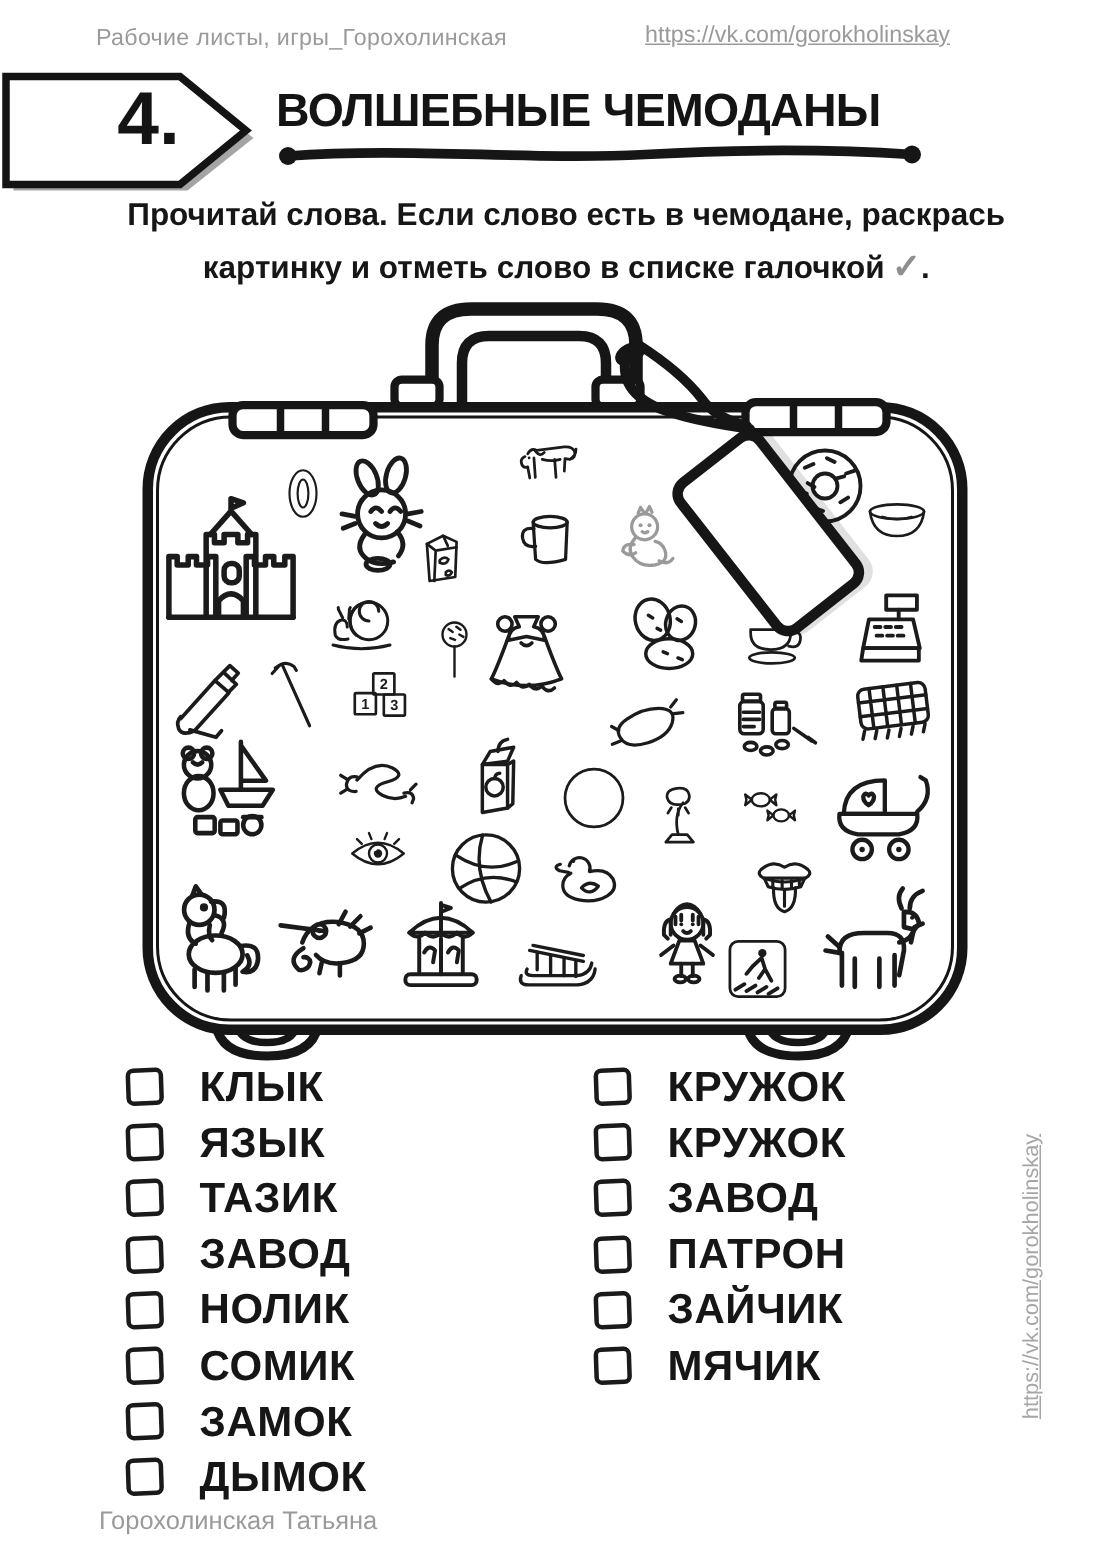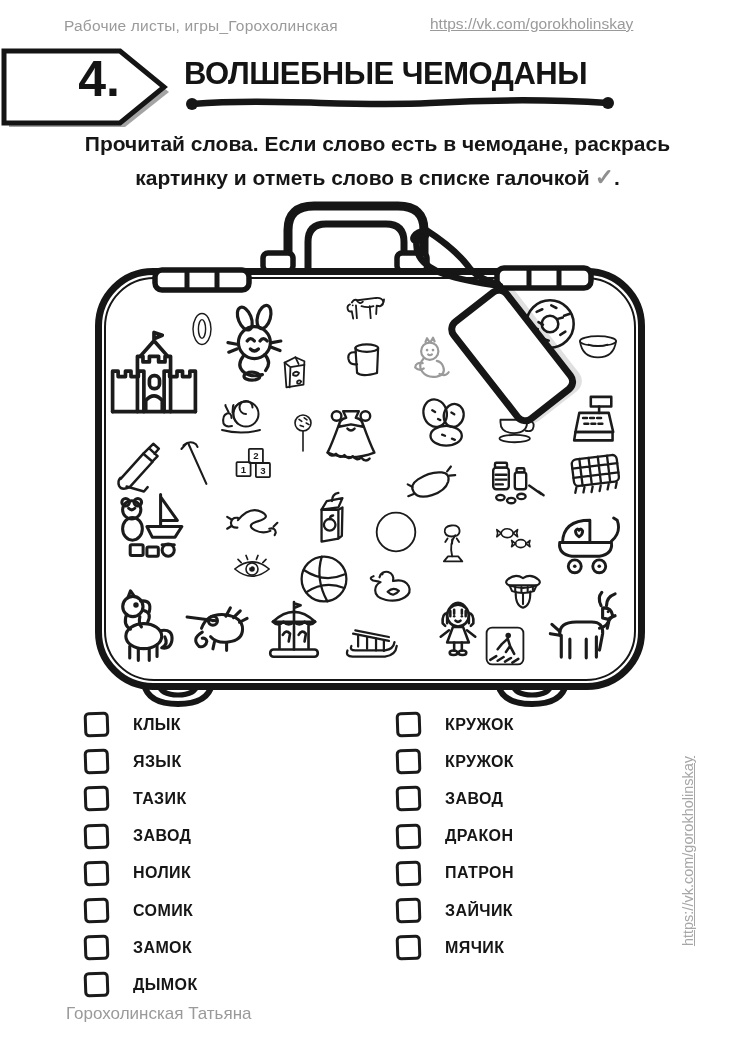--- a/index.html
+++ b/index.html
@@ -38,21 +38,21 @@
        background:#fff;border:7px solid #161616;border-radius:13px;z-index:6;
        transform:rotate(-38deg);transform-origin:0 0;box-shadow:5px 3px 0 rgba(0,0,0,.12);}
 
   
   .word-list{position:absolute;top:706px;}
   #list-left{left:84px;}
   #list-right{left:396px;}
   .word-row{display:flex;align-items:center;gap:24px;height:37.2px;}
   .cbx{width:19px;height:19px;flex:0 0 auto;border:3.5px solid #1a1a1a;border-radius:5px;
        transform:rotate(-2deg);background:#fff;}
-  .word{font-size:16px;font-weight:bold;letter-spacing:.4px;color:#161616;}
+  .word{font-size:28px;font-weight:bold;letter-spacing:.4px;color:#161616;}
 
   
   .footer-author{position:absolute;left:66px;top:1004px;font-size:17px;color:#9a9a9a;}
   .side-link{position:absolute;left:688px;top:851px;transform:translate(-50%,-50%) rotate(-90deg);
              white-space:nowrap;font-size:14.5px;color:#a6a6a6;text-decoration:underline;}
 </style>
 </head>
 <body>
 
 <div class="page">
@@ -430,24 +430,20 @@
       <div class="word-row">
         <span class="cbx"></span>
         <span class="word">КРУЖОК</span>
       </div>
       <div class="word-row">
         <span class="cbx"></span>
         <span class="word">ЗАВОД</span>
       </div>
       <div class="word-row">
         <span class="cbx"></span>
-        <span class="word">ДРАКОН</span>
-      </div>
-      <div class="word-row">
-        <span class="cbx"></span>
         <span class="word">ПАТРОН</span>
       </div>
       <div class="word-row">
         <span class="cbx"></span>
         <span class="word">ЗАЙЧИК</span>
       </div>
       <div class="word-row">
         <span class="cbx"></span>
         <span class="word">МЯЧИК</span>
       </div>

